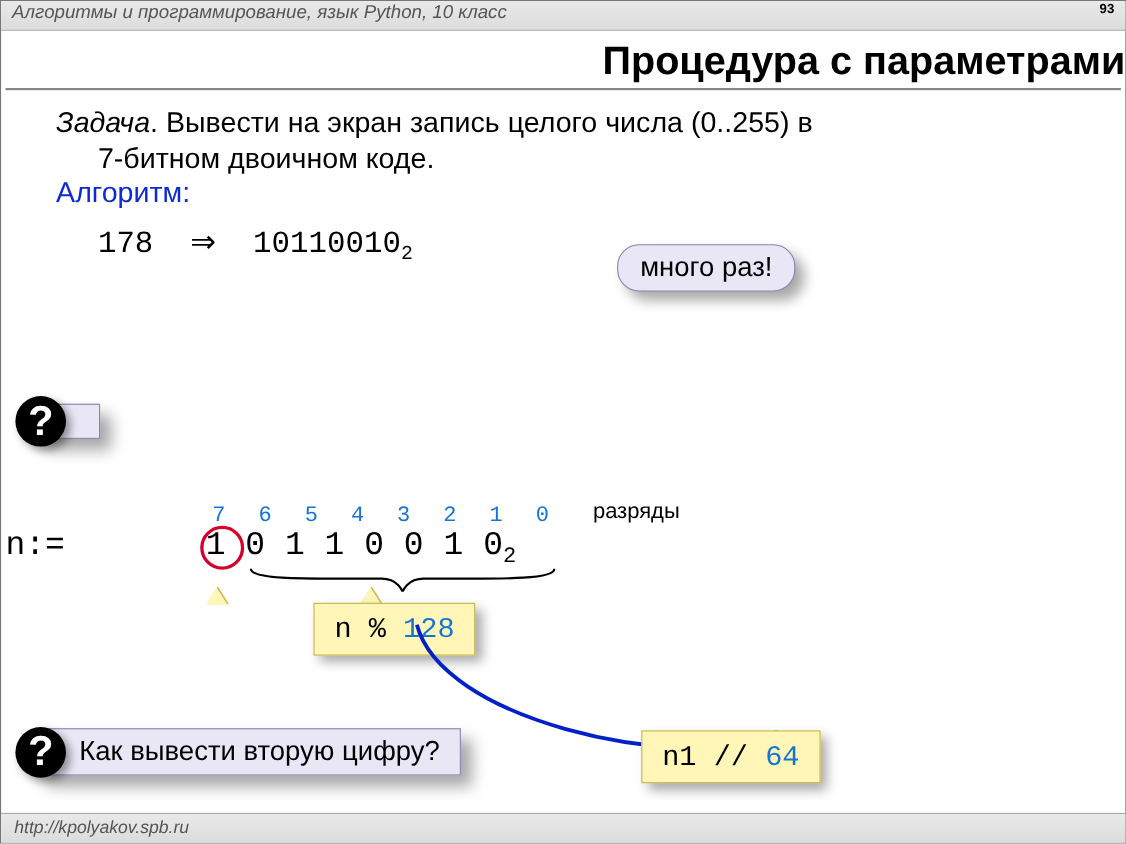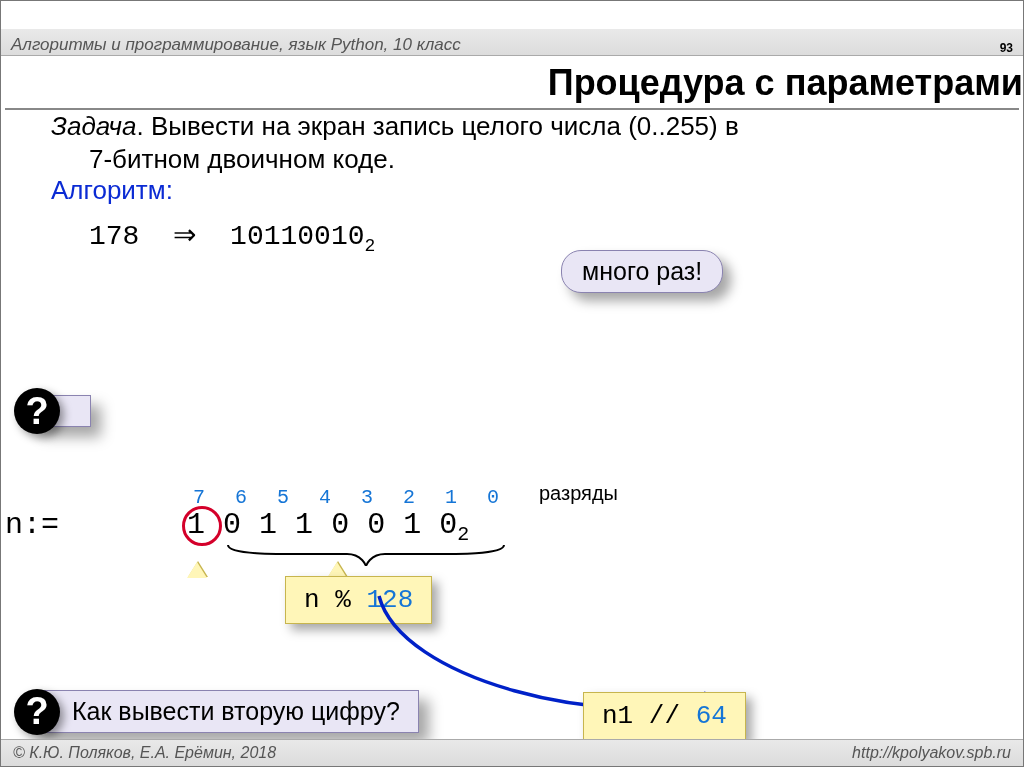--- a/index.html
+++ b/index.html
@@ -18,33 +18,32 @@
     position:relative;
   }
   
   .hdr{
     height:26px;
     background:linear-gradient(#e9e9e9,#dcdcdc);
     border-bottom:1px solid #aaa;
     font-style:italic;
     font-size:17px;
     color:#555;
-    display:flex;justify-content:space-between;align-items:flex-end;
+    display:flex;justify-content:space-between;align-items:flex-start;
     padding:0 10px;
-    margin-top:28px;
   }
   .hdr .pg{font-style:normal;font-weight:bold;font-size:12px;color:#000;}
   
   .title{
     font-size:36px;font-weight:bold;color:#000;
     padding:6px 0 4px 30px;
     text-align:right;
   }
   .rule{height:2px;background:#888;margin:0 4px;}
-  .body{padding:0 30px 0 50px;position:relative;}
+  .body{padding:13px 30px 0 50px;position:relative;}
   .task{font-size:26px;line-height:1.25;}
   .task .em{font-style:italic;}
   .task .l2{padding-left:38px;}
   .algo{color:#0b2bd4;font-weight:normal;font-size:26px;margin-top:0;}
   .expr{font-family:"Courier New",monospace;font-size:28px;margin:12px 0 0 38px;}
   .expr sub{font-size:18px;}
   .arrow{font-family:Arial;}
   
   .callout{
     background:#E9E6F5;
@@ -186,16 +185,15 @@
 
     <div class="callout" style="left:32px;top:580px;">
       <div class="qmark">?</div>
       <span>Как вывести вторую цифру?</span>
     </div>
 
     <div class="codebox" style="left:582px;top:582px;"><span class="id">n1</span><span> // </span><span class="num">64</span></div>
   </div>
 
   <div class="ftr">
-    <span>© К.Ю. Поляков, Е.А. Ерёмин, 2018</span>
     <span>http://kpolyakov.spb.ru</span>
   </div>
 </div>
 
 </body></html>

